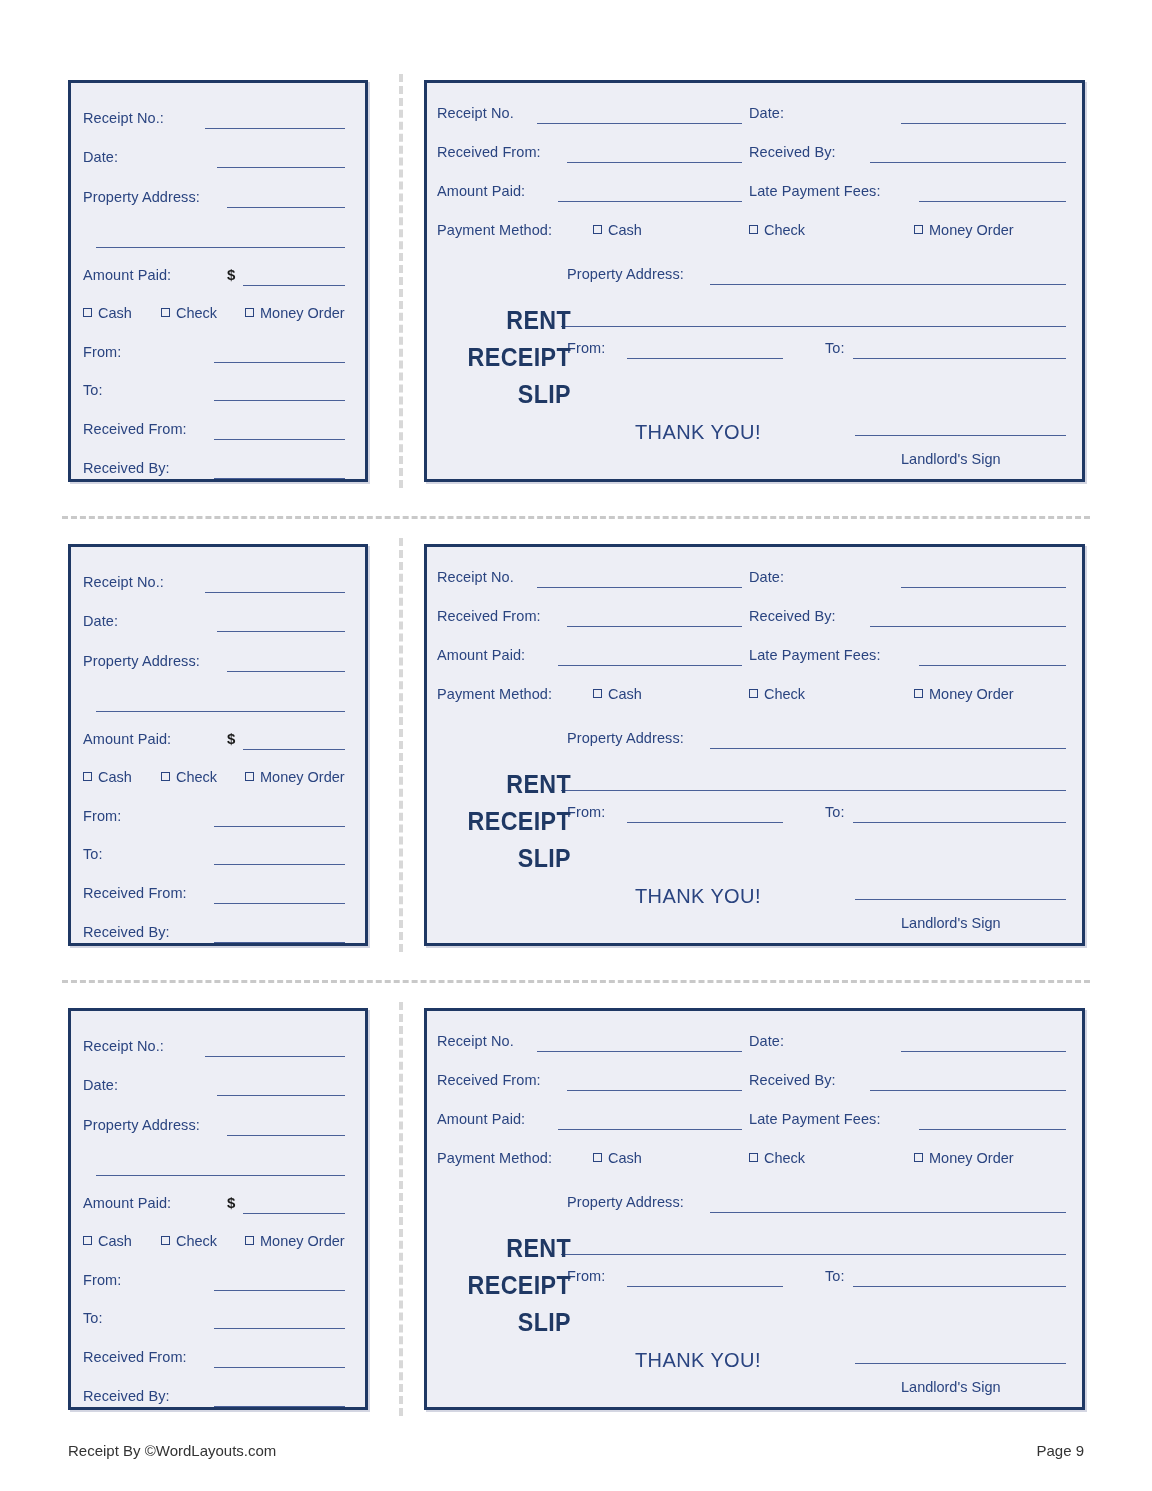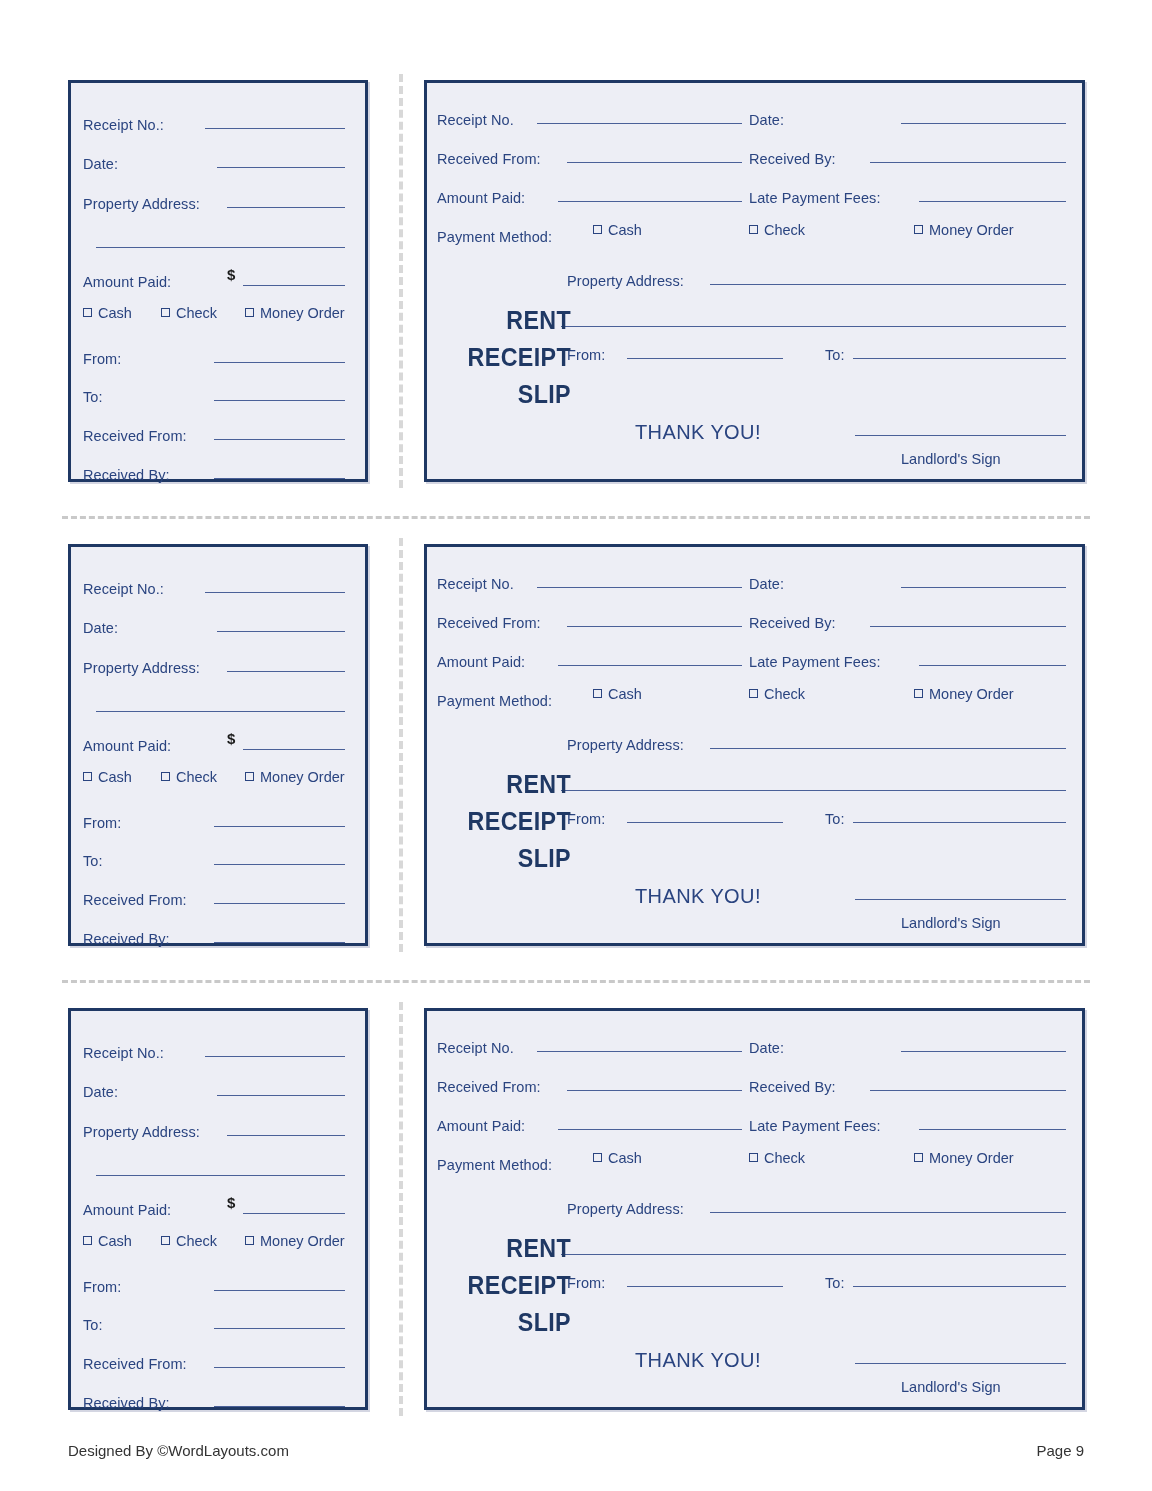--- a/index.html
+++ b/index.html
@@ -39,21 +39,20 @@
   .card-left  { left: 68px;  width: 300px; }
   .card-right { left: 424px; width: 661px; }
 
   
   .lbl {
     position: absolute;
     font-size: 14.5px;
     color: #2a4480;
     white-space: nowrap;
     letter-spacing: .1px;
-    margin-top: 7px;
   }
   .line {
     position: absolute;
     height: 0;
     border-bottom: 1.6px solid #4a6098;
   }
   .dollar {
     position: absolute;
     font-size: 15px;
     color: #1a1a1a;
@@ -282,15 +281,15 @@
       <div class="line" style="left: 426px; top: 275px; width: 213px;"></div>
       <div class="slip-title" style="top: 219px;">
         <div>RENT</div>
         <div>RECEIPT</div>
         <div>SLIP</div>
       </div>
       <div class="thanks" style="left: 208px; top: 338px;">THANK YOU!</div>
       <div class="line" style="left: 428px; top: 352px; width: 211px;"></div>
       <div class="sign-lbl" style="left: 474px; top: 368px;">Landlord's Sign</div>
     </div>
-    <div class="footer-left">Designed By ©WordLayouts.com</div>
+    <div class="footer-left">Receipt By ©WordLayouts.com</div>
     <div class="footer-right">Page 9</div>
   </div>
 
 </body></html>

